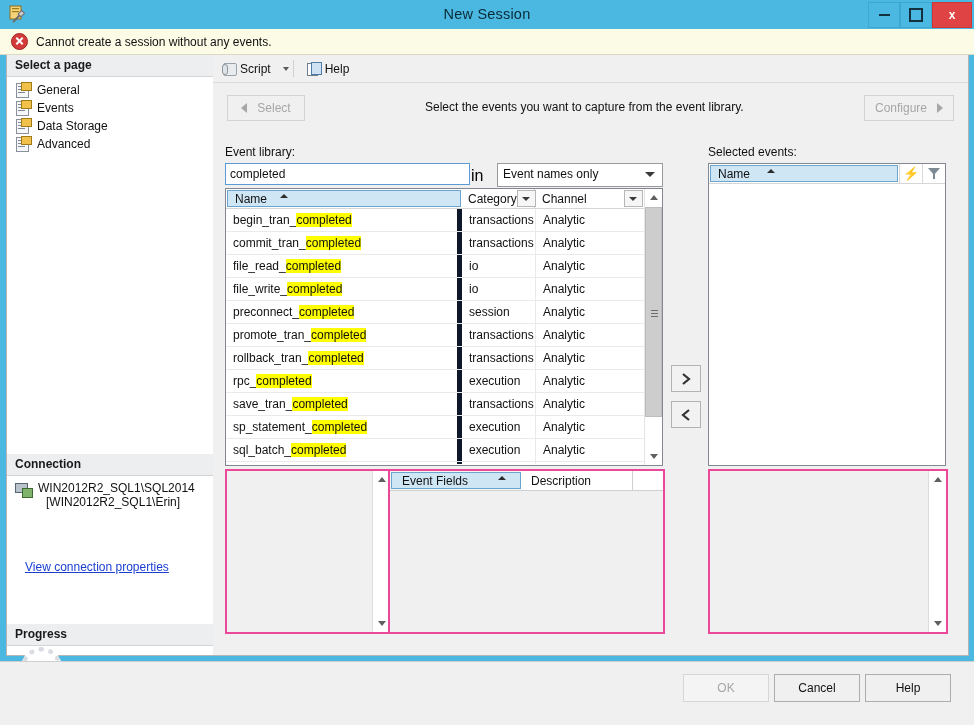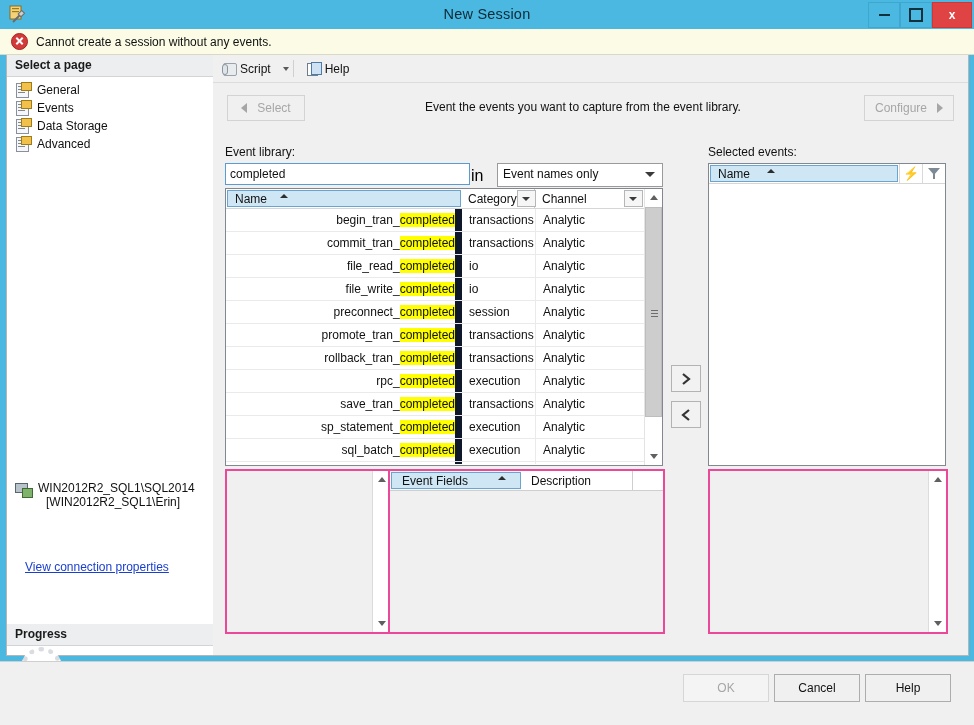--- a/index.html
+++ b/index.html
@@ -109,21 +109,21 @@
   .hcell.sorted{background:#cfe6f5;border:1px solid #6ba5cf;margin:1px 0 0 1px;height:17px;}
   .sortarrow{position:absolute;left:52px;top:3px;width:0;height:0;
      border-left:4px solid transparent;border-right:4px solid transparent;border-bottom:4px solid #2d2d2d;}
   .hbtn{width:17px;height:15px;border:1px solid #b6b6b6;background:#f6f6f6;margin-left:auto;margin-right:3px;
         position:relative;flex:none;}
   .hbtn .cv{position:absolute;left:4px;top:6px;width:0;height:0;
      border-left:4px solid transparent;border-right:4px solid transparent;border-top:4px solid #3a3a3a;}
   .rows{height:255px;overflow:hidden;position:relative;}
   .row{display:flex;height:22px;border-bottom:1px solid #eaeaea;align-items:center;cursor:default;}
   .c-name{width:236px;padding-left:7px;box-sizing:border-box;font-size:12px;color:#111;
-          border-right:7px solid #0f172a;overflow:hidden;white-space:nowrap;height:22px;line-height:22px;text-align:right;}
+          border-right:5px solid #0f172a;overflow:hidden;white-space:nowrap;height:22px;line-height:22px;}
   .c-cat{width:74px;padding-left:7px;box-sizing:border-box;font-size:12px;color:#111;
          border-right:1px solid #eaeaea;height:22px;line-height:22px;}
   .c-chan{width:82px;padding-left:7px;box-sizing:border-box;font-size:12px;color:#111;height:22px;line-height:22px;}
   mark{background:#ffff00;color:#111;padding:0;}
 
   .vsb{position:absolute;right:0;top:0;width:17px;height:100%;background:#fff;border-left:1px solid #e4e4e4;}
   .vsb .arr{width:17px;height:17px;background:#fff;display:flex;align-items:center;justify-content:center;}
   .vsb .arr i{display:block;width:0;height:0;border-left:4px solid transparent;border-right:4px solid transparent;}
   .vsb .arr.up i{border-bottom:5px solid #606060;}
   .vsb .arr.dn i{border-top:5px solid #606060;}
@@ -227,20 +227,21 @@
       <div class="page-item">
         <span class="pg-ico">
             <i class="sheet"></i>
             <i class="lines"></i>
             <i class="flag"></i>
           </span>
         <span class="pg-label">Advanced</span>
       </div>
     </div>
 
+    <div class="sect-head conn-head">Connection</div>
     <div class="conn-body">
       <div class="conn-row">
         <span class="srv-ico">
             <i class="b1"></i>
             <i class="b2"></i>
           </span>
         <span class="conn-text">
           <span>WIN2012R2_SQL1\SQL2014</span><br>
           <span style="padding-left:8px;display:inline-block">[WIN2012R2_SQL1\Erin]</span>
         </span>
@@ -273,21 +274,21 @@
             <i class="p2"></i>
           </span>
         <span class="tb-label">Help</span>
       </div>
     </div>
 
     <div class="select-btn">
       <span class="tri"></span>
       <span>Select</span>
     </div>
-    <div class="hint">Event the events you want to capture from the event library.</div>
+    <div class="hint">Select the events you want to capture from the event library.</div>
     <div class="config-btn">
       <span>Configure</span>
       <span class="tri"></span>
     </div>
 
     <div class="lbl" style="left:12px;top:90px">Event library:</div>
     <div class="srch" title="">completed</div>
     <div class="inword">in</div>
     <div class="selwrap">
       <span class="val">Event names only</span>

